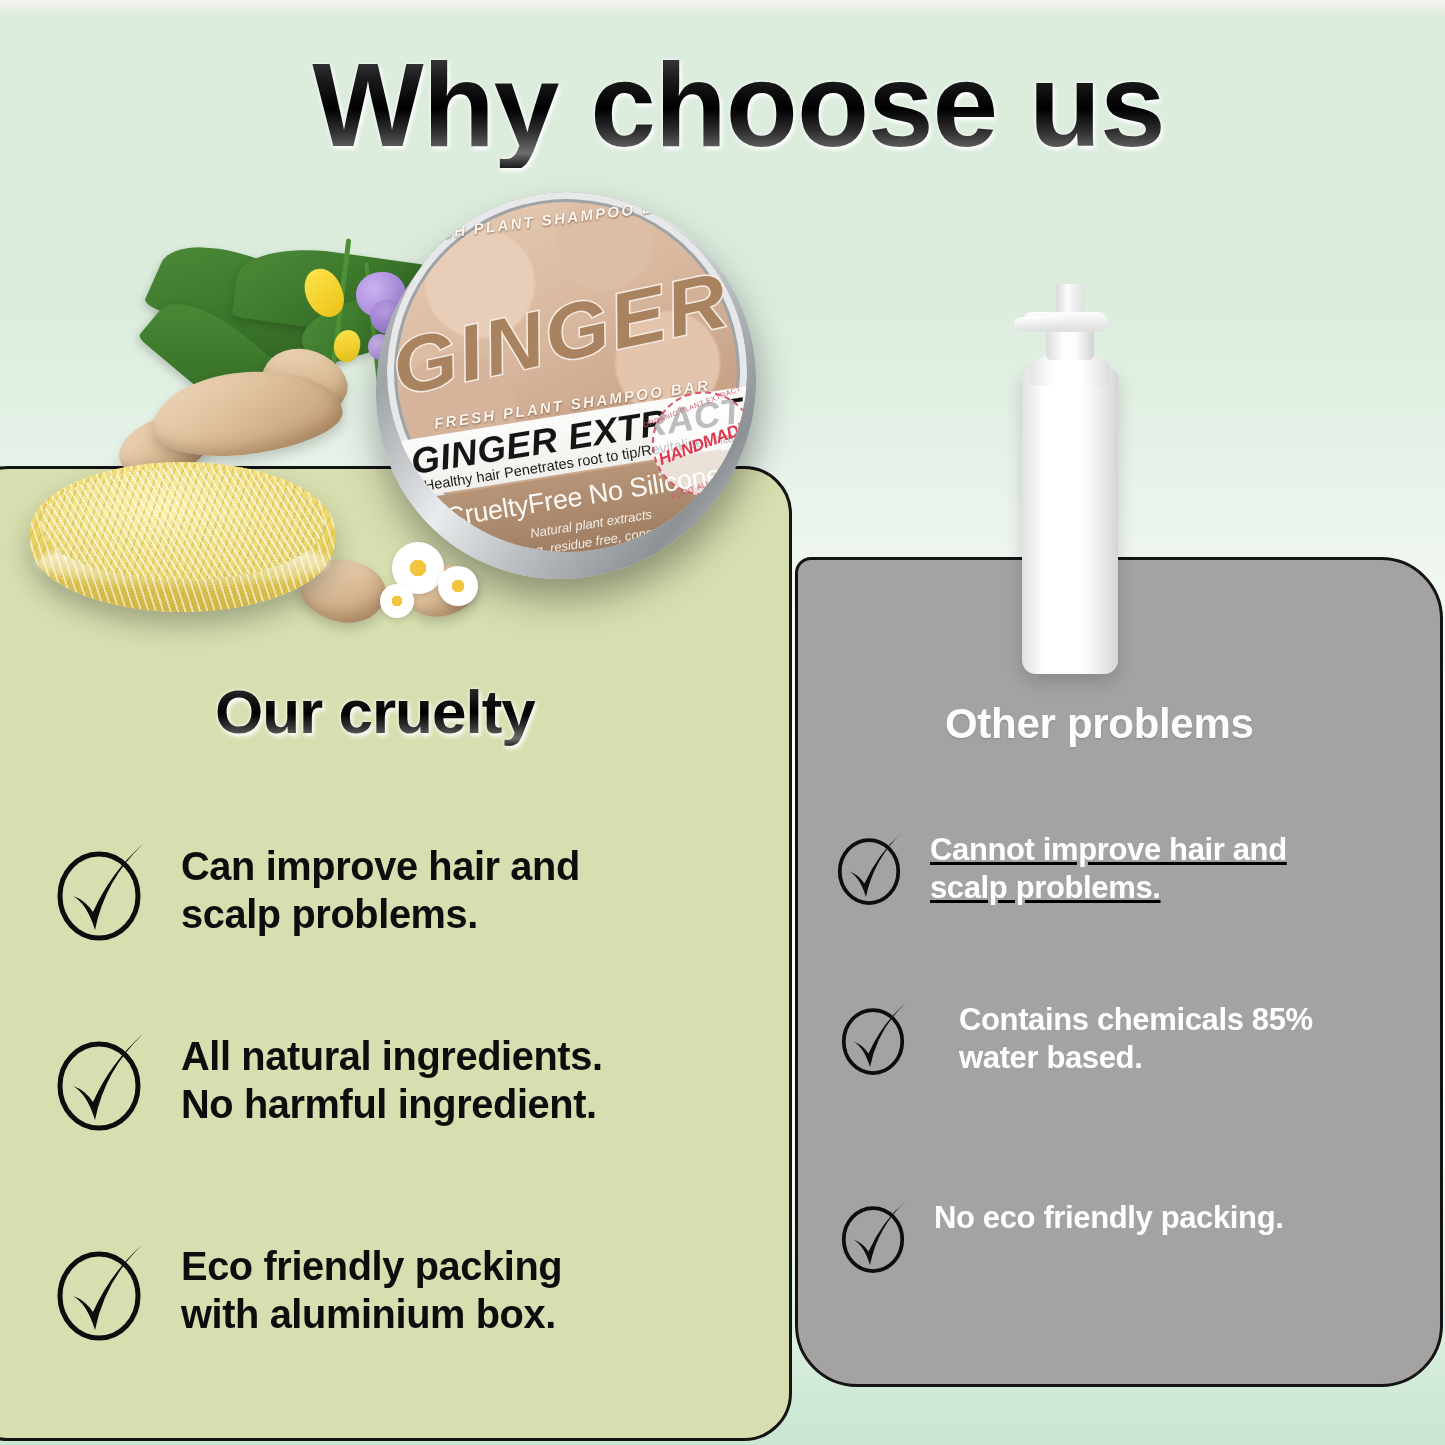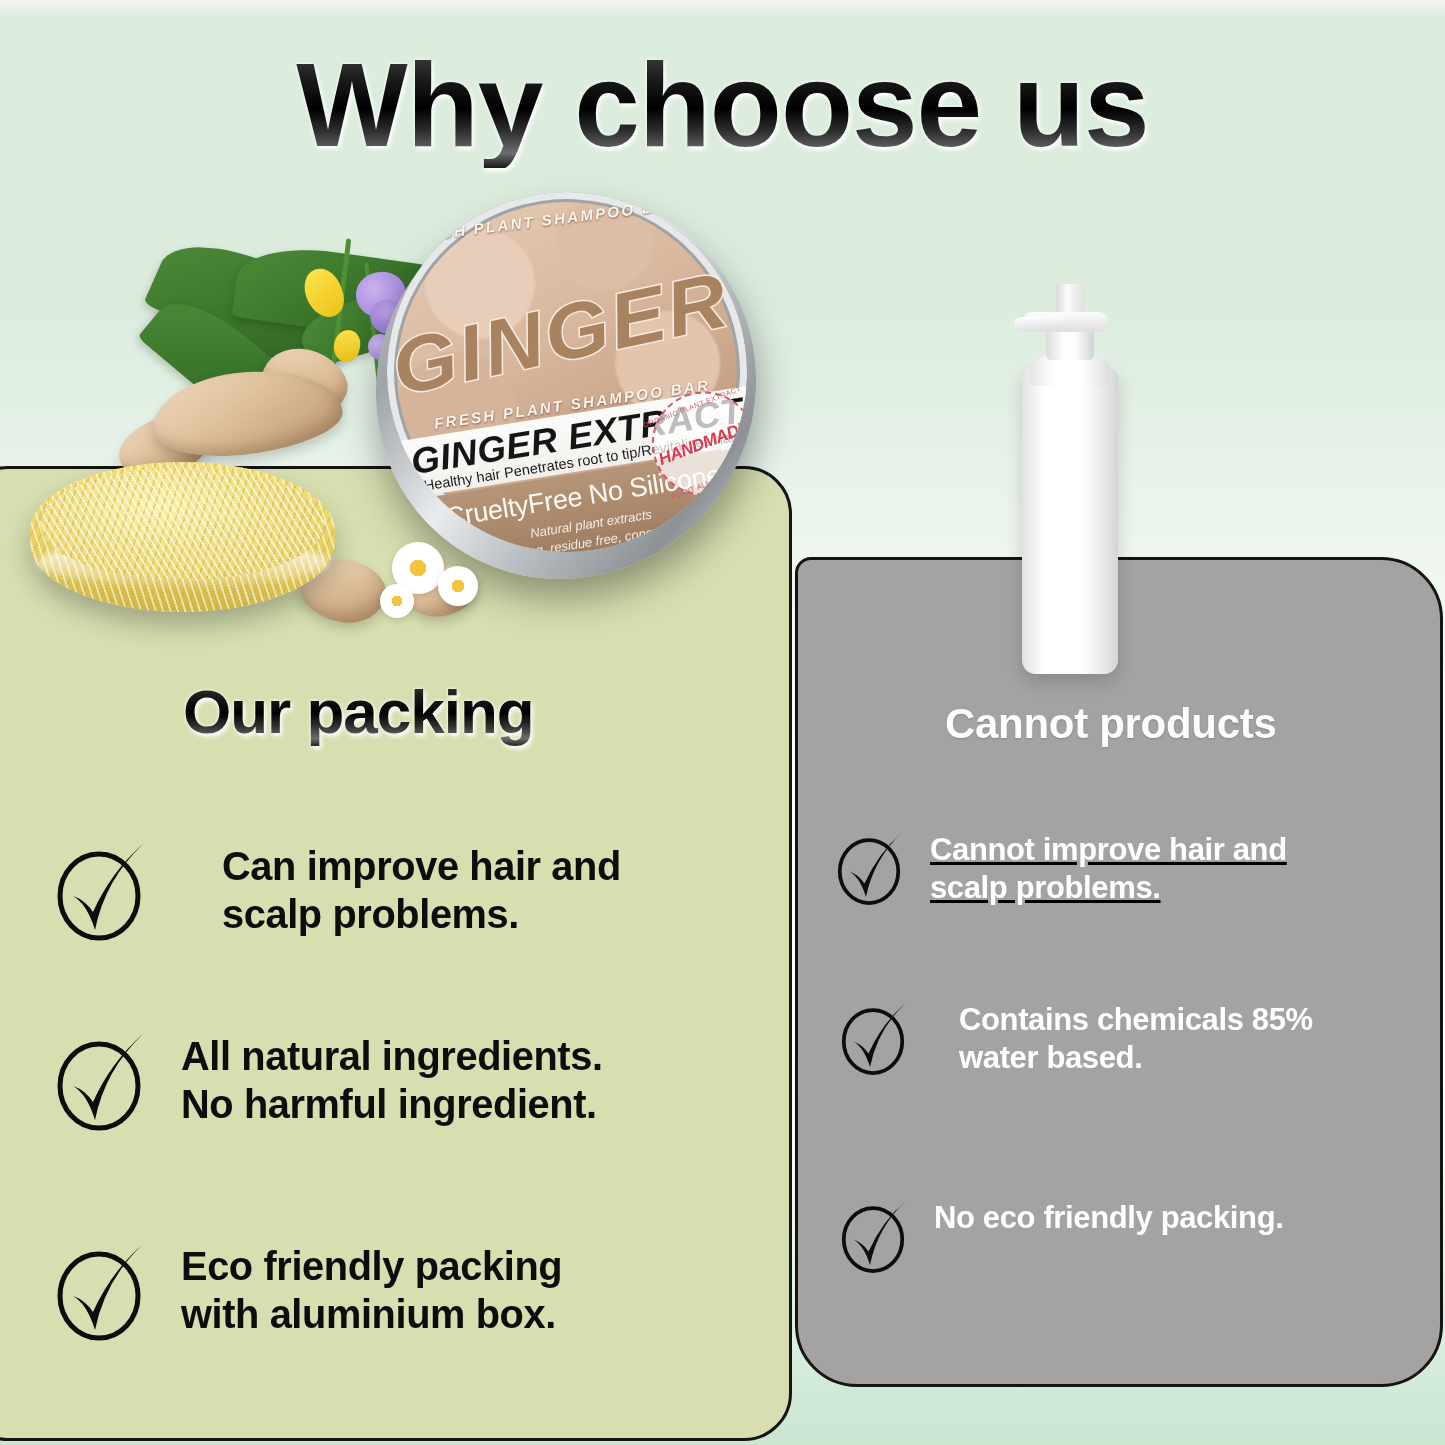--- a/index.html
+++ b/index.html
@@ -28,20 +28,21 @@
     font-family:"Liberation Sans", sans-serif;
     font-weight:bold;
     color:#121212;
     letter-spacing:-1px;
     background:linear-gradient(180deg,#4a4a4a 0%,#1b1b1b 28%,#000000 52%,#2e2e2e 70%,#6d6d6d 88%,#1a1a1a 100%);
     -webkit-background-clip:text;
     background-clip:text;
     -webkit-text-fill-color:transparent;
     filter:drop-shadow(2px 3px 2px rgba(255,255,255,.85)) drop-shadow(-1px -1px 1px rgba(255,255,255,.6));
     white-space:nowrap;
+    padding-left:32px;
   }
   #main-title{
     left:0; right:0; top:44px;
     text-align:center;
     font-size:118px;
     line-height:1.05;
     transform:scaleX(1.0);
   }
   #our-title{
     left:183px; top:676px;
@@ -93,21 +94,21 @@
   .others .b-text{
     color:#ffffff;
     font-size:32px;
     line-height:1.2;
     margin-left:22px;
     margin-top:2px;
     transform:scaleX(.97);
     transform-origin:left top;
   }
 
-  #b-ours-0{ left:55px; top:838px;gap:41px; }
+  #b-ours-0{ left:55px; top:838px; }
   #b-ours-1{ left:55px; top:1028px; }
   #b-ours-2{ left:55px; top:1238px; }
 
   #b-other-0{ left:836px; top:828px;text-decoration:underline; }
   #b-other-1{ left:840px; top:998px;gap:25px; }
   #b-other-2{ left:840px; top:1196px; }
 
   
   #tin-wrap{ position:absolute; left:375px; top:196px; width:400px; height:400px; }
   #tin-side{
@@ -362,22 +363,22 @@
   <div id="soap-rim"></div>
   <div id="soap-top"></div>
 
   <div id="bottle"></div>
   <div id="bottle-shoulder"></div>
   <div id="bottle-collar"></div>
   <div id="bottle-neck"></div>
   <div id="bottle-head"></div>
   <div id="bottle-nozzle"></div>
 
-  <div class="gloss-title" id="our-title">Our packing</div>
-  <div id="other-title">Cannot products</div>
+  <div class="gloss-title" id="our-title">Our cruelty</div>
+  <div id="other-title">Other problems</div>
 
   <div class="bullet ours" id="b-ours-0">
     <span class="check-icon">
       <svg width="96" height="104" viewBox="0 0 96 104">
         <ellipse cx="44" cy="58" rx="39" ry="42" fill="none" stroke="#0d0d0d" stroke-width="5"></ellipse>
         <path d="M18 58 Q32 66 40 92 Q50 42 88 6 Q56 34 38 74 Q30 62 18 58 Z" fill="#0d0d0d"></path>
       </svg>
     </span>
     <span class="b-text">
       <span>Can improve hair and</span><br>

